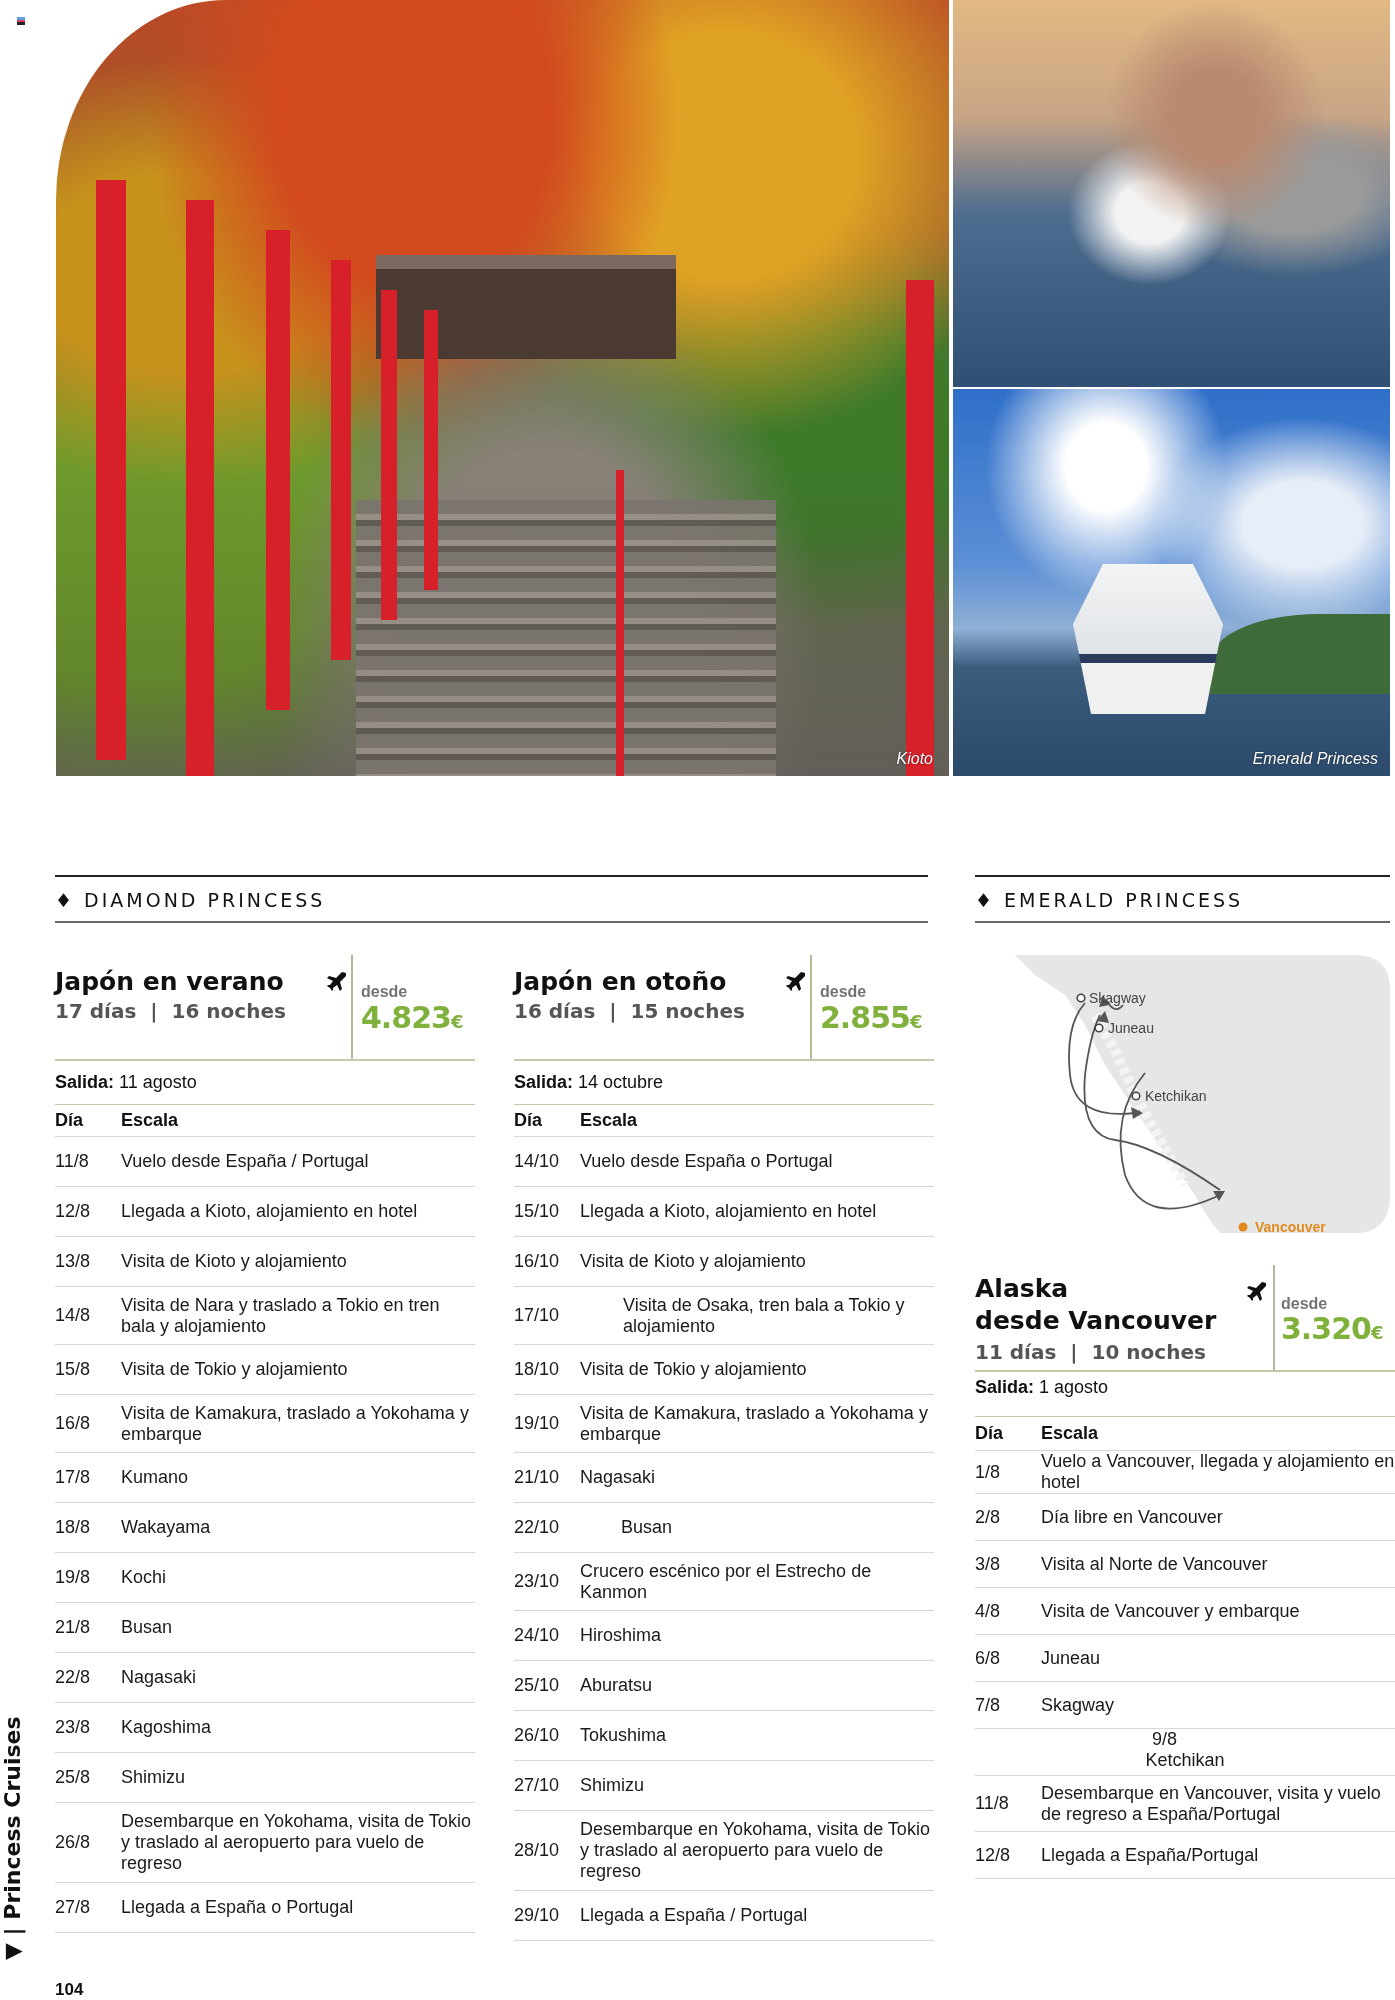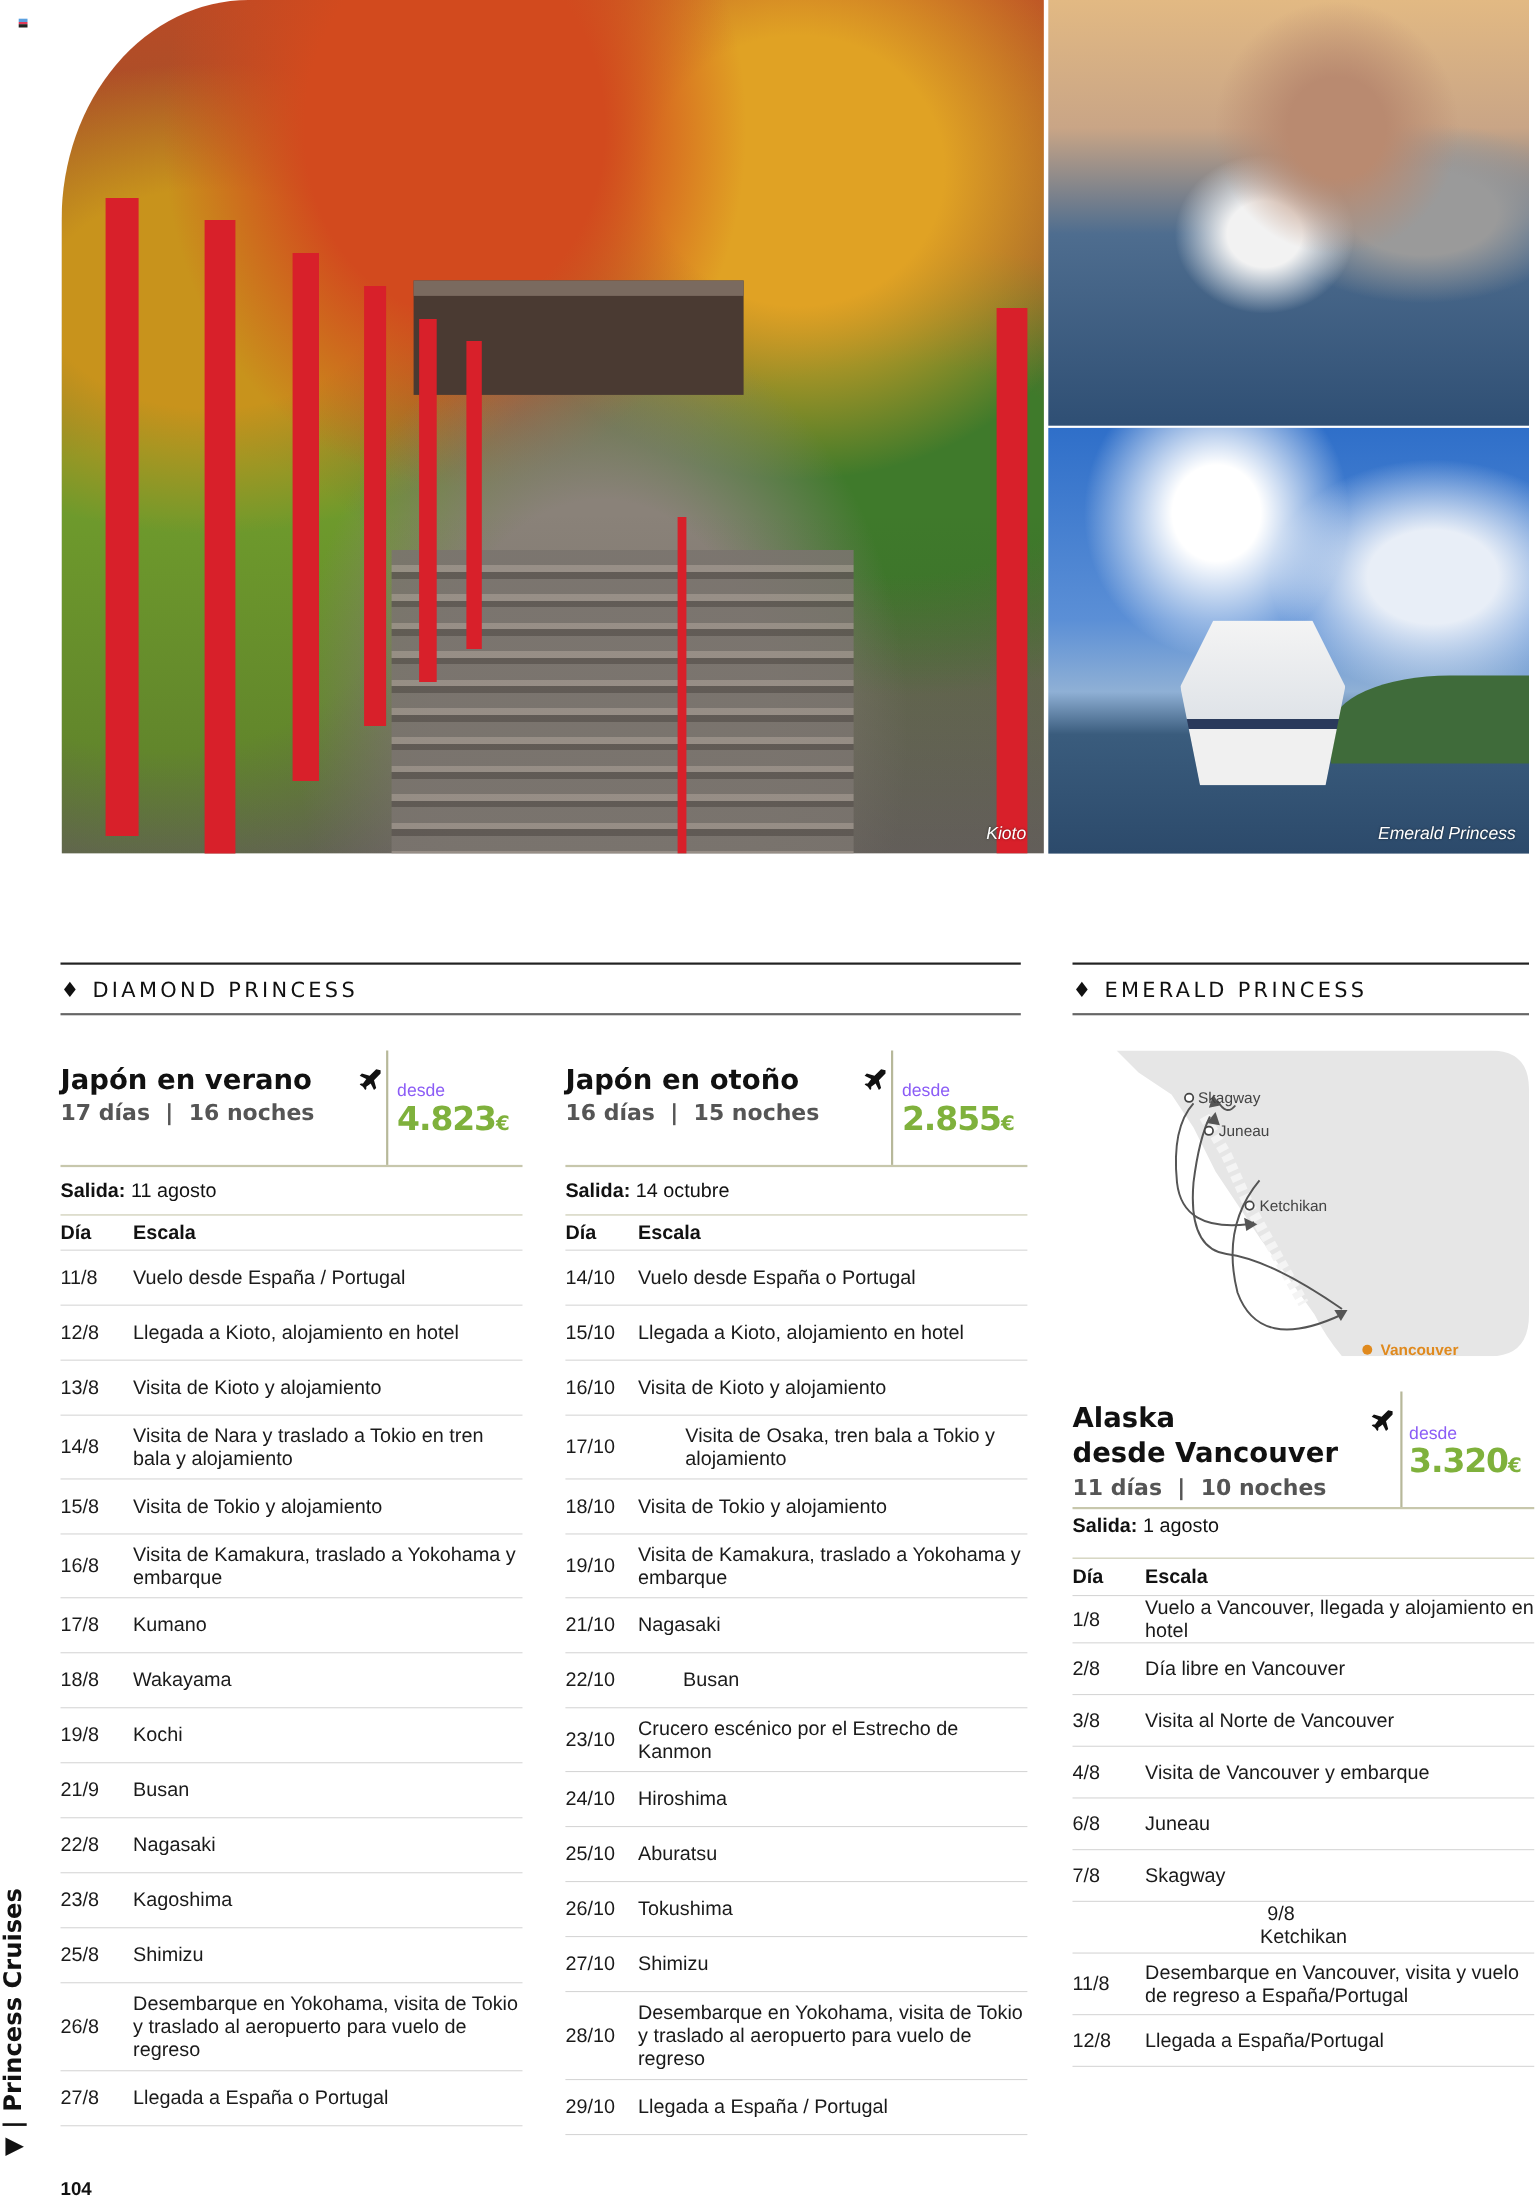--- a/index.html
+++ b/index.html
@@ -43,21 +43,21 @@
 
   
   .section-rule-top { height:2px; background:#222; }
   .section-rule-bot { height:1.5px; background:#666; }
   .section-title { font-family:"DejaVu Sans", sans-serif; font-size:19px; letter-spacing:3px; color:#111; }
 
   
   .trip-title { font-family:"DejaVu Sans", sans-serif; font-weight:bold; font-size:25px; color:#111; line-height:31px; }
   .trip-duration { font-family:"DejaVu Sans", sans-serif; font-weight:bold; font-size:20px; color:#555; line-height:26px; }
   .price-divider { width:1.5px; background:#b7b89a; }
-  .desde { font-size:16px; color:#8b5cf6; }
+  .desde { font-size:16px; color:#737373;font-weight:bold; }
   .price { font-family:"DejaVu Sans", sans-serif; font-weight:bold; font-size:30px; color:#7fb13c; letter-spacing:-1px; }
   .price .euro { font-size:18px; }
   .plane-icon { width:24px; height:24px; }
   .rule-olive { height:1.5px; background:#c7c7ac; }
   .salida { font-size:18px; color:#111; }
   .salida b { font-weight:bold; }
 
   .itin-head { font-weight:bold; font-size:18px; color:#111; display:flex; align-items:center; }
   .itin-row { display:flex; align-items:center; border-top:1.5px solid #d6d6d6; font-size:18px; color:#1a1a1a; line-height:21px; }
   .itin-row .d { width:66px; flex:none; }
@@ -165,21 +165,21 @@
       </div>
       <div class="itin-row" style="height: 49px;">
         <span class="d">18/8</span>
         <span class="e">Wakayama</span>
       </div>
       <div class="itin-row" style="height: 49px;">
         <span class="d">19/8</span>
         <span class="e">Kochi</span>
       </div>
       <div class="itin-row" style="height: 49px;">
-        <span class="d">21/9</span>
+        <span class="d">21/8</span>
         <span class="e">Busan</span>
       </div>
       <div class="itin-row" style="height: 49px;">
         <span class="d">22/8</span>
         <span class="e">Nagasaki</span>
       </div>
       <div class="itin-row" style="height: 49px;">
         <span class="d">23/8</span>
         <span class="e">Kagoshima</span>
       </div>

